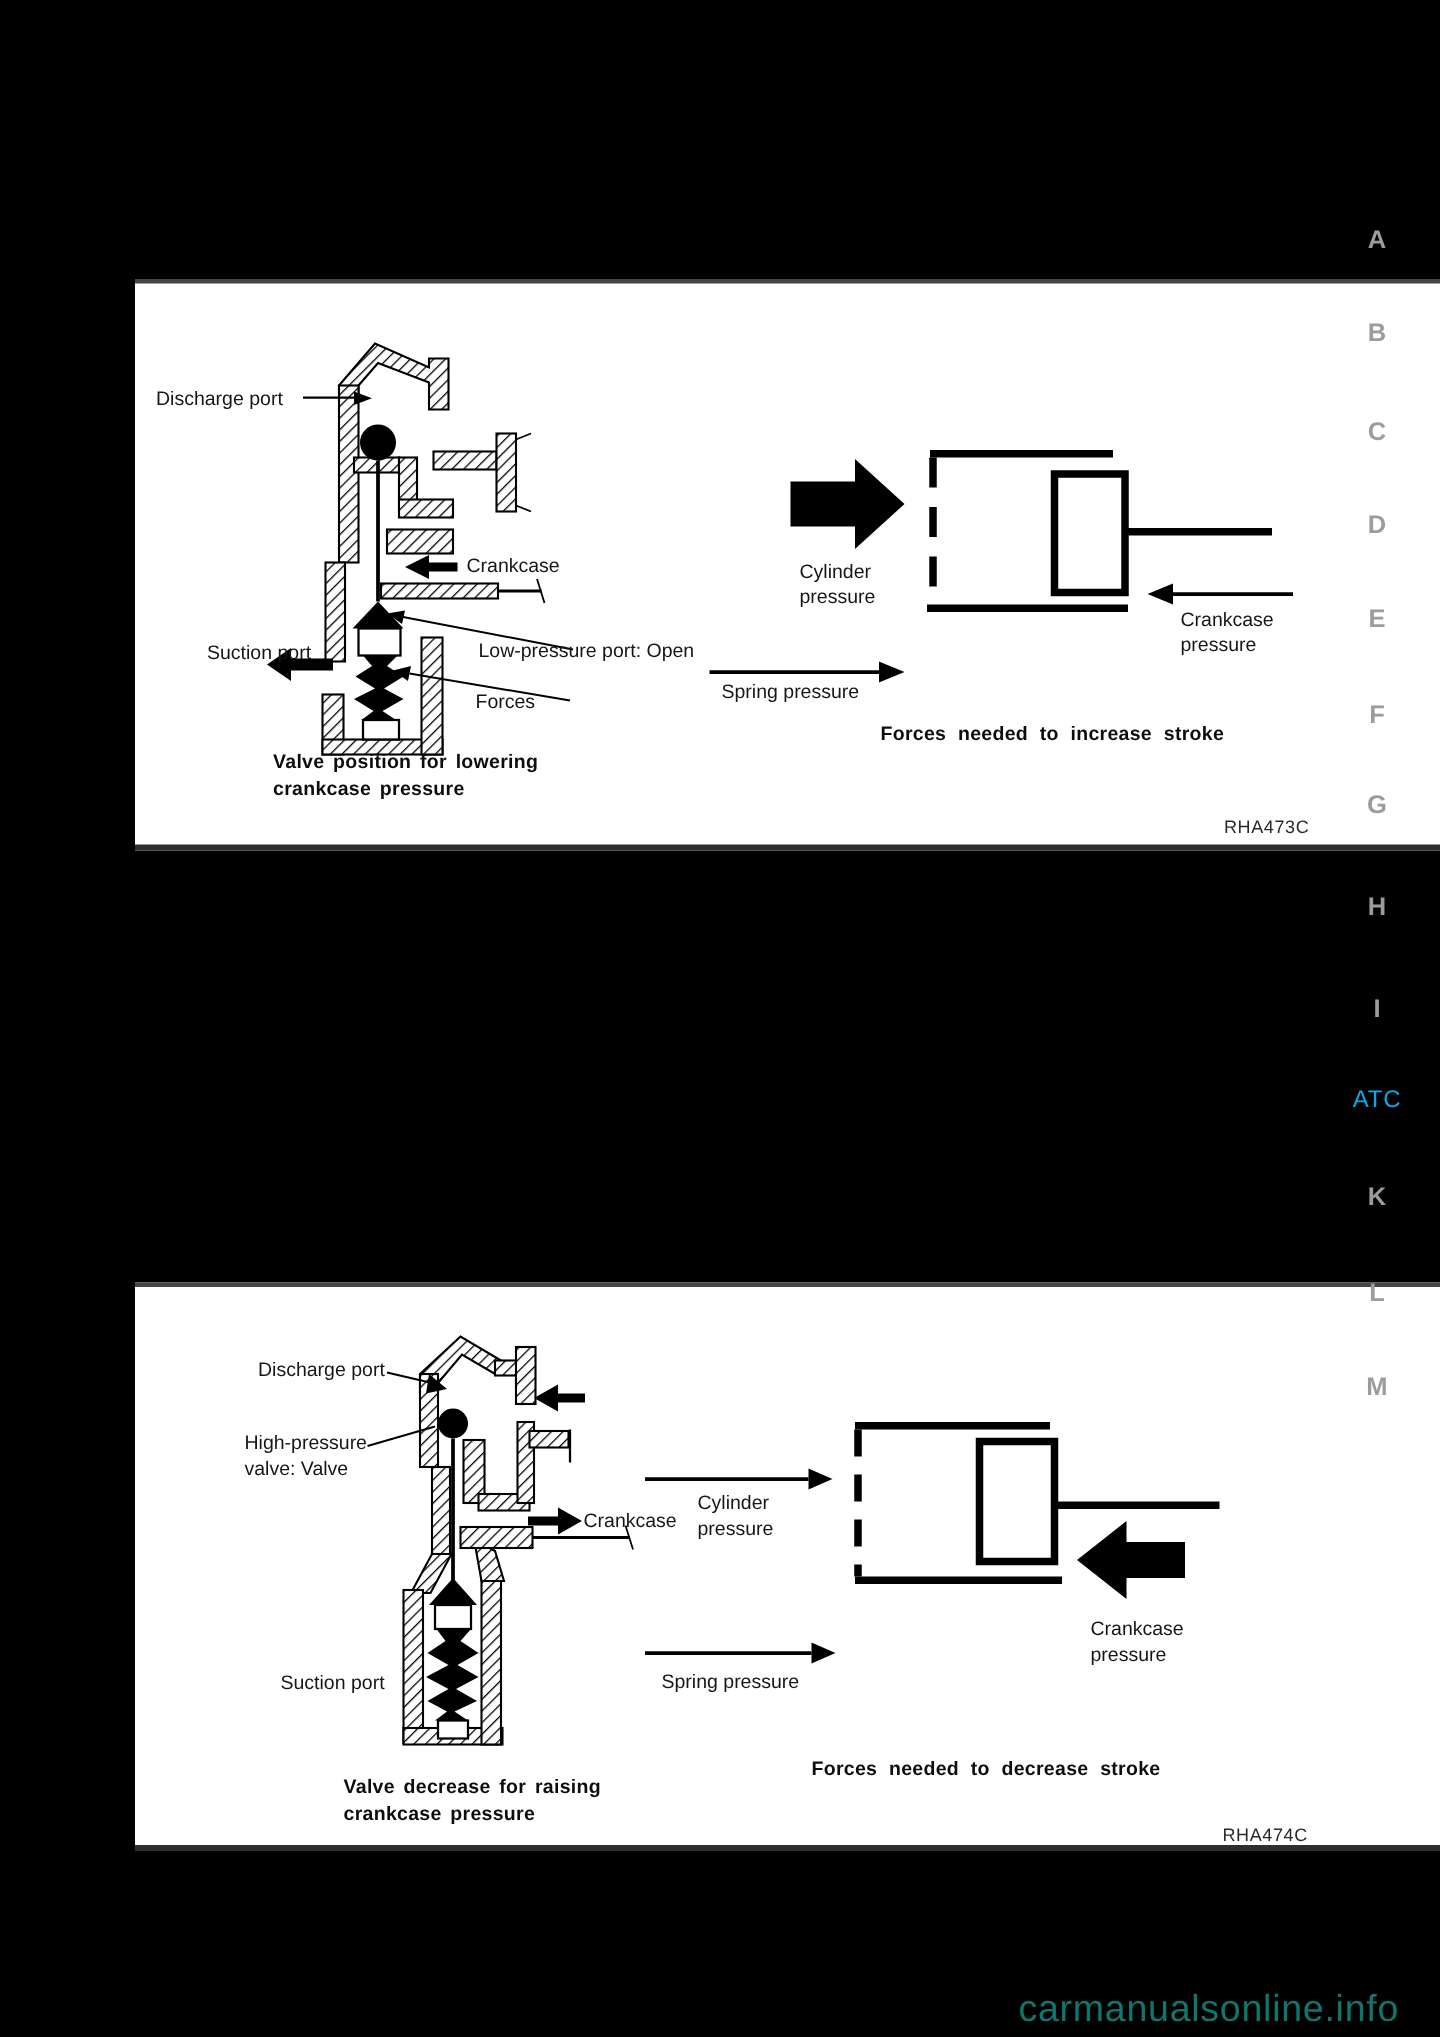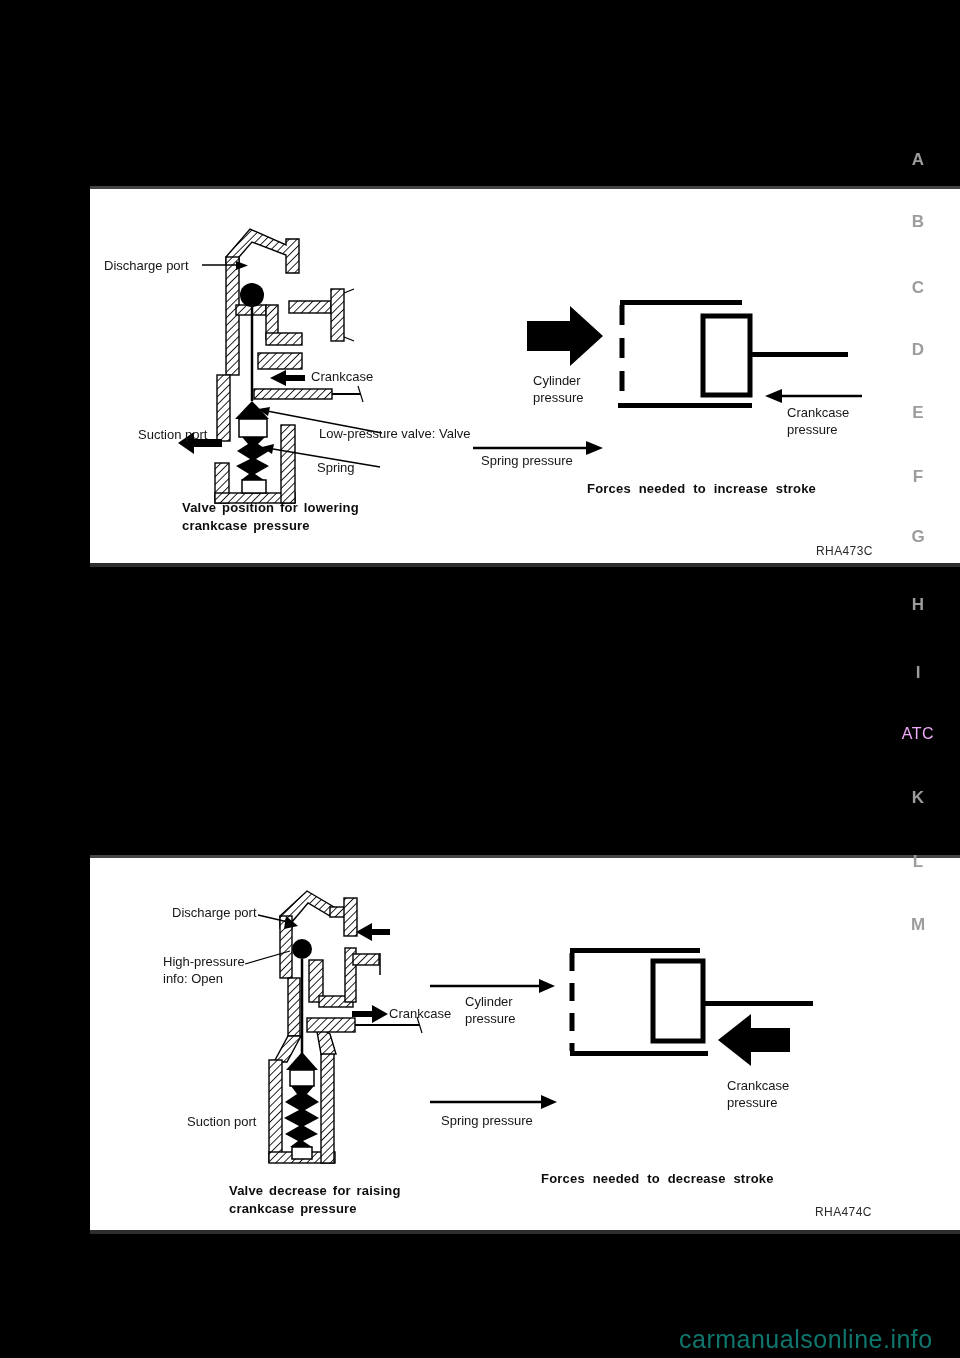--- a/index.html
+++ b/index.html
@@ -11,21 +11,21 @@
   #panel2{top:855px;height:372px;}
   .panel svg{position:absolute;left:0;top:0;}
   .lbl{position:absolute;font-size:13px;line-height:17px;color:#161616;white-space:nowrap;}
   .cap{position:absolute;font-size:13px;line-height:18px;font-weight:bold;color:#0d0d0d;
        letter-spacing:.2px;word-spacing:2px;white-space:nowrap;}
   .forces{position:absolute;font-size:13px;font-weight:bold;color:#0d0d0d;
           word-spacing:4px;letter-spacing:.2px;white-space:nowrap;}
   .ref{position:absolute;font-size:12px;color:#2a2a2a;letter-spacing:.4px;margin-left:17px;}
   .tab{position:absolute;left:898px;width:40px;text-align:center;
        font-size:17px;font-weight:bold;color:#9c9c9c;}
-  .tab.atc{font-weight:normal;font-size:16px;color:#f0abfc;letter-spacing:.5px;}
+  .tab.atc{font-weight:normal;font-size:16px;color:#0ea5e9;letter-spacing:.5px;}
   #watermark{position:absolute;left:679px;top:1325px;font-size:25px;
              color:#0f766e;letter-spacing:.5px;}
 </style>
 </head>
 <body>
 
 <div class="panel" id="panel1">
   <svg width="779" height="374" viewBox="0 0 779 374">
     <defs>
       <pattern id="h1" width="5.5" height="5.5" patternUnits="userSpaceOnUse" patternTransform="rotate(45)">
@@ -93,22 +93,22 @@
     </g>
     <g>
       <line x1="383" y1="259" x2="496" y2="259" stroke="#000" stroke-width="2.5"></line>
       <polygon points="496,252 513,259 496,266" fill="#000"></polygon>
     </g>
   </svg>
 
   <div class="lbl" style="left:14px;top:68px">Discharge port</div>
   <div class="lbl" style="left:221px;top:179px">Crankcase</div>
   <div class="lbl" style="left:48px;top:237px">Suction port</div>
-  <div class="lbl" style="left:229px;top:236px">Low-pressure valve: Valve</div>
-  <div class="lbl" style="left:227px;top:270px">Spring</div>
+  <div class="lbl" style="left:229px;top:236px">Low-pressure port: Open</div>
+  <div class="lbl" style="left:227px;top:270px">Forces</div>
   <div class="cap" style="left:92px;top:310px">
     <div>Valve position for lowering</div>
     <div>crankcase pressure</div>
   </div>
   <div class="lbl" style="left:443px;top:183px">
     <div>Cylinder</div>
     <div>pressure</div>
   </div>
   <div class="lbl" style="left:697px;top:215px">
     <div>Crankcase</div>
@@ -177,39 +177,39 @@
     <polygon fill="#000" points="700,170 661,170 661,156 628,182 661,208 661,194 700,194"></polygon>
     <g>
       <line x1="340" y1="244" x2="451" y2="244" stroke="#000" stroke-width="2.5"></line>
       <polygon points="451,237 467,244 451,251" fill="#000"></polygon>
     </g>
   </svg>
 
   <div class="lbl" style="left:82px;top:46px">Discharge port</div>
   <div class="lbl" style="left:73px;top:95px">
     <div>High-pressure</div>
-    <div>info: Open</div>
+    <div>valve: Valve</div>
   </div>
   <div class="lbl" style="left:299px;top:147px">Crankcase</div>
   <div class="lbl" style="left:97px;top:255px">Suction port</div>
   <div class="cap" style="left:139px;top:324px">
     <div>Valve decrease for raising</div>
     <div>crankcase pressure</div>
   </div>
   <div class="lbl" style="left:375px;top:135px">
     <div>Cylinder</div>
     <div>pressure</div>
   </div>
   <div class="lbl" style="left:637px;top:219px">
     <div>Crankcase</div>
     <div>pressure</div>
   </div>
   <div class="lbl" style="left:351px;top:254px">Spring pressure</div>
   <div class="forces" style="left:451px;top:313px">Forces needed to decrease stroke</div>
-  <div class="ref" style="left:708px;top:347px">RHA474C</div>
+  <div class="ref" style="left:708px;top:358px">RHA474C</div>
 </div>
 
 <div class="tab" style="top:150px">A</div>
 <div class="tab" style="top:212px">B</div>
 <div class="tab" style="top:278px">C</div>
 <div class="tab" style="top:340px">D</div>
 <div class="tab" style="top:403px">E</div>
 <div class="tab" style="top:467px">F</div>
 <div class="tab" style="top:527px">G</div>
 <div class="tab" style="top:595px">H</div>

